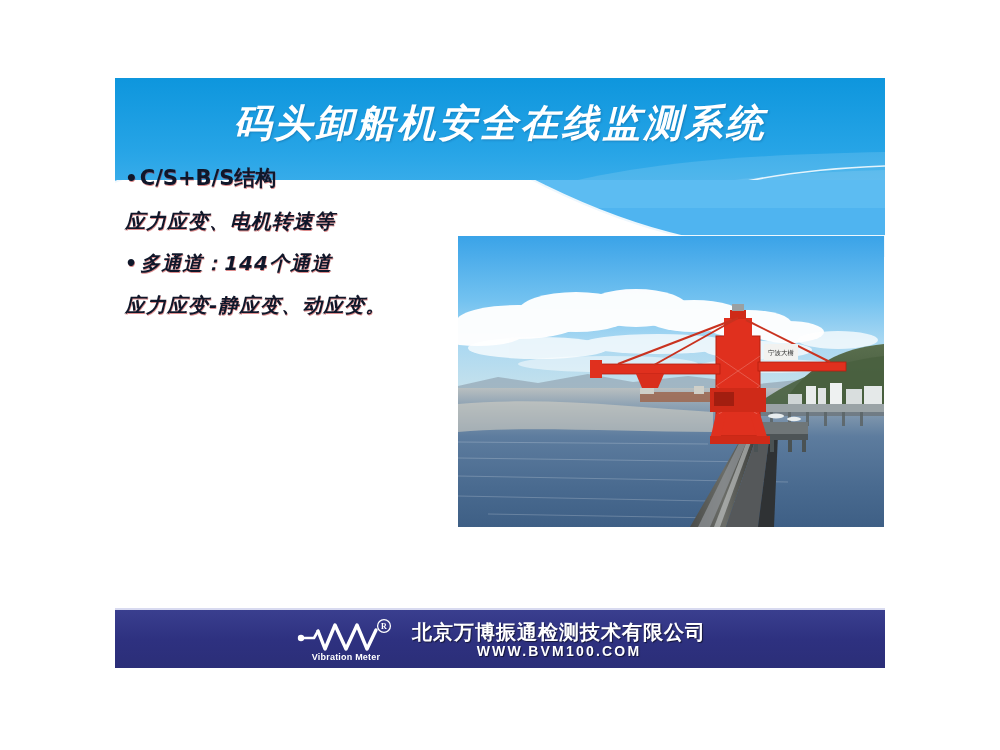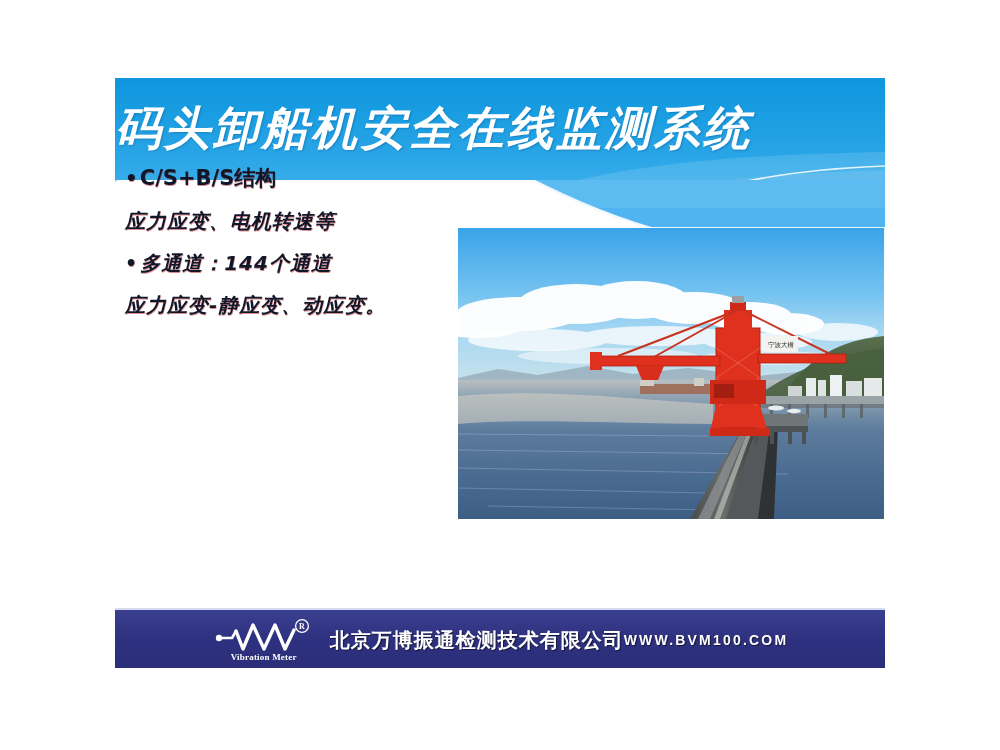--- a/index.html
+++ b/index.html
@@ -46,22 +46,23 @@
     overflow: hidden;
   }
   #white-panel svg { position: absolute; left: 0; top: 0; }
 
   
   #title {
     position: absolute;
     left: 115px;
     top: 98px;
     width: 770px;
+    text-align: center;
     color: #ffffff;
-    font-size: 46px;
+    font-size: 38px;
     font-weight: bold;
     letter-spacing: 3px;
     font-family: "DejaVu Sans", "Liberation Sans", sans-serif;
     text-shadow: 1px 1px 2px rgba(0,60,110,0.30);
     font-style: italic;
     white-space: nowrap;
   }
 
   
   #bullets {
@@ -84,21 +85,21 @@
   .bullet-dot::before {
     content: "\2022";
     margin-right: 2px;
     font-size: 0.95em;
   }
 
   
   #photo {
     position: absolute;
     left: 458px;
-    top: 228px;
+    top: 236px;
     width: 426px;
     height: 367px;
     overflow: hidden;
     box-shadow: 0 0 0 1px rgba(255,255,255,0.9);
   }
   #photo svg { display: block; }
 
   
   #footer-bar {
     position: absolute;
@@ -124,23 +125,23 @@
   #logo-caption {
     position: absolute;
     left: 6px;
     bottom: 0px;
     width: 92px;
     text-align: center;
     color: #ffffff;
     font-size: 9px;
     font-weight: bold;
     letter-spacing: 0.2px;
-    font-family: Liberation Serif, serif;
-  }
-  #footer-text { display: flex; align-items: center; }
+    font-family: Liberation Sans, sans-serif;
+  }
+  #footer-text { display: flex; flex-direction: column; align-items: center; }
   #company-name {
     color: #ffffff;
     font-size: 20px;
     font-weight: bold;
     letter-spacing: 1px;
     font-family: "DejaVu Sans", "Liberation Sans", sans-serif;
     text-shadow: 1px 1px 1px rgba(0,0,0,0.55);
     line-height: 1.1;
   }
   #company-url {

